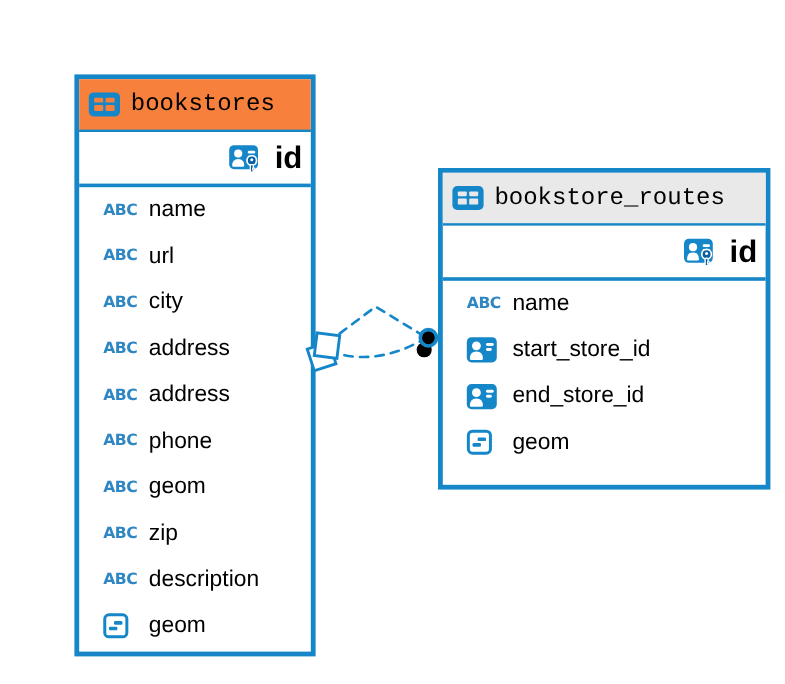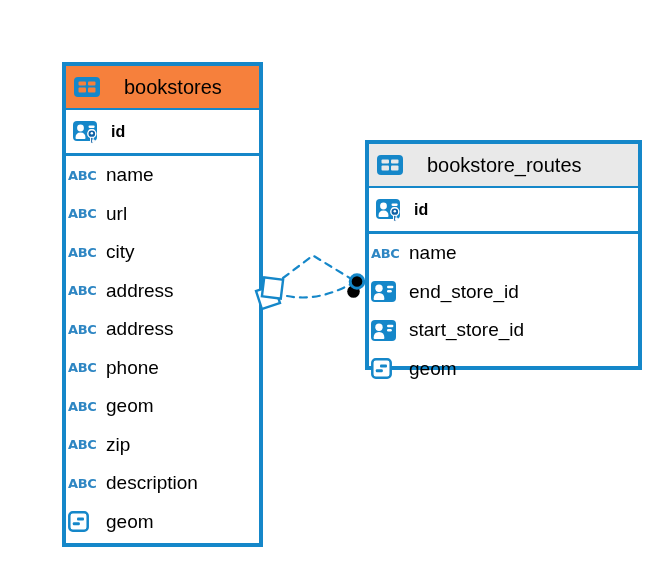--- a/index.html
+++ b/index.html
@@ -11,33 +11,33 @@
   }
   html,body{margin:0;padding:0;}
   body{
     width:654px;height:570px;position:relative;background:#fff;overflow:hidden;
     font-family:"Liberation Sans",sans-serif;color:var(--text);
   }
   .erd-table{
     position:absolute;border:4px solid var(--blue);background:#fff;box-sizing:border-box;
   }
   #table-bookstores{left:62px;top:62px;width:201px;height:485px;}
-  #table-bookstore-routes{left:365px;top:140px;width:277px;height:230px;}
+  #table-bookstore-routes{left:365px;top:140px;width:277px;height:268px;}
   .table-header{
-    display:flex;align-items:center;gap:24px;padding:0 8px;height:44px;
-    border-bottom:2px solid var(--blue);font-size:20px;box-sizing:border-box;
+    display:flex;align-items:center;gap:9px;padding:0 8px;height:44px;
+    border-bottom:2px solid var(--blue);font-size:20px;box-sizing:border-box;font-family:Liberation Mono, monospace;
   }
   .hdr-orange{background:var(--orange);}
   .hdr-gray{background:var(--gray);}
   .pk-row{
     display:flex;align-items:center;gap:8px;padding:0 7px;height:46px;
-    border-bottom:3px solid var(--blue);font-weight:bold;font-size:16px;box-sizing:border-box;
+    border-bottom:3px solid var(--blue);font-weight:bold;font-size:26px;box-sizing:border-box;justify-content:flex-end;
   }
   .col-row{
-    display:flex;align-items:center;gap:8px;padding:0 2px;height:38.5px;font-size:19px;
+    display:flex;align-items:center;gap:8px;padding:0 20px;height:38.5px;font-size:19px;
   }
   .icon-cell{width:30px;display:flex;justify-content:flex-start;align-items:center;flex:0 0 30px;}
   .abc-glyph{
     font-size:13px;font-weight:800;letter-spacing:-0.4px;color:#2e86c3;
     font-family:"DejaVu Sans",sans-serif;
   }
   svg{display:block;}
   .icon-svg{overflow:visible;}
   #connector-layer{position:absolute;left:0;top:0;z-index:5;pointer-events:none;}
   .rel-line{stroke:var(--blue);stroke-width:2.2;fill:none;stroke-dasharray:7 6;stroke-linecap:round;}
@@ -193,33 +193,33 @@
     <div class="col-row">
       <span class="icon-cell">
         <svg class="icon-svg" width="25" height="21" viewBox="0 0 25 21">
           <rect x="0" y="0" width="25" height="21" rx="4" fill="#1587c9"></rect>
           <circle cx="8" cy="7.2" r="3.7" fill="#fff"></circle>
           <path d="M2.6 18 Q2.6 12 8 12 Q13.4 12 13.4 18 Q13.4 19 12.4 19 L3.6 19 Q2.6 19 2.6 18 Z" fill="#fff"></path>
           <rect x="16" y="4.8" width="6.4" height="2.5" rx="1.2" fill="#fff"></rect>
           <rect x="16" y="9" width="4.8" height="2.5" rx="1.2" fill="#fff"></rect>
         </svg>
       </span>
-      <span>end_store_id</span>
+      <span>start_store_id</span>
     </div>
     <div class="col-row">
       <span class="icon-cell">
         <svg class="icon-svg" width="25" height="21" viewBox="0 0 25 21">
           <rect x="0" y="0" width="25" height="21" rx="4" fill="#1587c9"></rect>
           <circle cx="8" cy="7.2" r="3.7" fill="#fff"></circle>
           <path d="M2.6 18 Q2.6 12 8 12 Q13.4 12 13.4 18 Q13.4 19 12.4 19 L3.6 19 Q2.6 19 2.6 18 Z" fill="#fff"></path>
           <rect x="16" y="4.8" width="6.4" height="2.5" rx="1.2" fill="#fff"></rect>
           <rect x="16" y="9" width="4.8" height="2.5" rx="1.2" fill="#fff"></rect>
         </svg>
       </span>
-      <span>start_store_id</span>
+      <span>end_store_id</span>
     </div>
     <div class="col-row">
       <span class="icon-cell">
         <svg class="icon-svg" width="21" height="21" viewBox="0 0 21 21">
           <rect x="1.3" y="1.3" width="18.4" height="18.4" rx="3.5" fill="#fff" stroke="#1587c9" stroke-width="2.5"></rect>
           <rect x="9" y="6.6" width="7" height="3" rx="1" fill="#1587c9"></rect>
           <rect x="4.8" y="11.2" width="7" height="3" rx="1" fill="#1587c9"></rect>
         </svg>
       </span>
       <span>geom</span>

